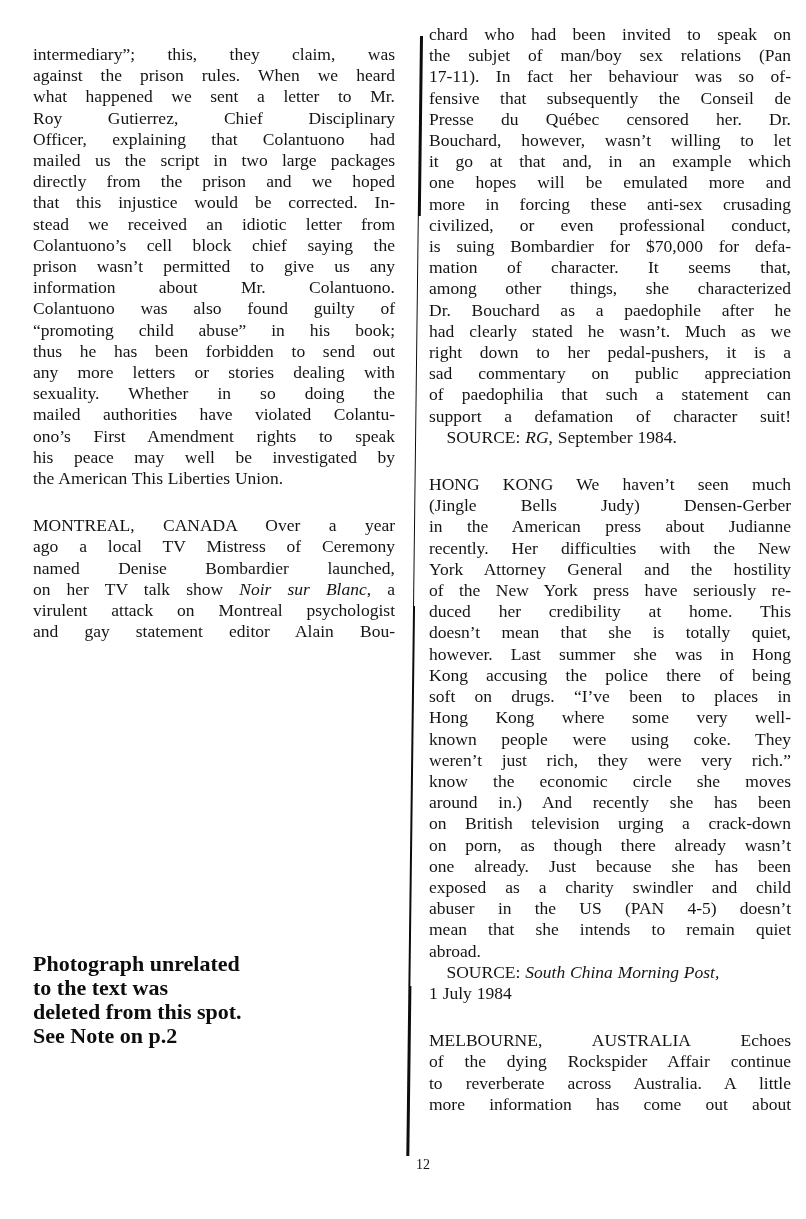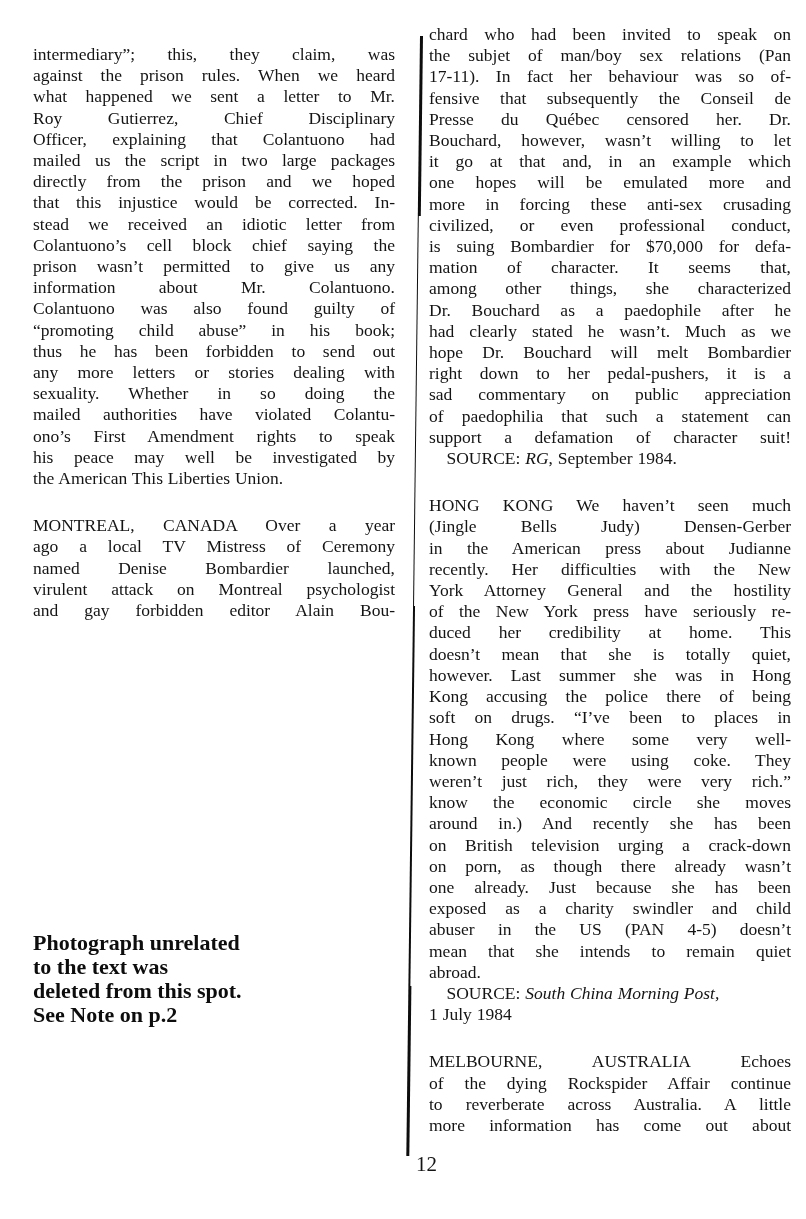--- a/index.html
+++ b/index.html
@@ -61,21 +61,21 @@
   }
   #divider .seg-a { top: 0;     height: 180px; width: 2.6px; }
   #divider .seg-b { top: 180px; height: 390px; width: 1.4px; }
   #divider .seg-c { top: 570px; height: 380px; width: 2.4px; }
   #divider .seg-d { top: 950px; height: 170px; width: 3px;   }
 
   #page-number {
     position: absolute;
     left: 416px;
     top: 1154px;
-    font-size: 21px;
+    font-size: 14px;
     line-height: 21px;
     color: #141414;
   }
 </style>
 </head>
 <body>
 
 <div class="col" id="col-left">
     <div class="para body">
       <div class="line just">intermediary”; this, they claim, was</div>
@@ -97,22 +97,23 @@
       <div class="line just">sexuality. Whether in so doing the</div>
       <div class="line just">mailed authorities have violated Colantu-</div>
       <div class="line just">ono’s First Amendment rights to speak</div>
       <div class="line just">his peace may well be investigated by</div>
       <div class="line">the American This Liberties Union.</div>
     </div>
     <div class="para body">
       <div class="line just">MONTREAL, CANADA Over a year</div>
       <div class="line just">ago a local TV Mistress of Ceremony</div>
       <div class="line just">named Denise Bombardier launched,</div>
+      <div class="line just">on her TV talk show <i>Noir sur Blanc</i>, a</div>
       <div class="line just">virulent attack on Montreal psychologist</div>
-      <div class="line just">and gay forbidden editor Alain Bou-</div>
+      <div class="line just">and gay statement editor Alain Bou-</div>
     </div>
     <div class="para notice">
       <div class="line">Photograph unrelated</div>
       <div class="line">to the text was</div>
       <div class="line">deleted from this spot.</div>
       <div class="line">See Note on p.2</div>
     </div>
   </div>
 
 <div id="divider">
@@ -132,21 +133,20 @@
       <div class="line just">Bouchard, however, wasn’t willing to let</div>
       <div class="line just">it go at that and, in an example which</div>
       <div class="line just">one hopes will be emulated more and</div>
       <div class="line just">more in forcing these anti-sex crusading</div>
       <div class="line just">civilized, or even professional conduct,</div>
       <div class="line just">is suing Bombardier for $70,000 for defa-</div>
       <div class="line just">mation of character. It seems that,</div>
       <div class="line just">among other things, she characterized</div>
       <div class="line just">Dr. Bouchard as a paedophile after he</div>
       <div class="line just">had clearly stated he wasn’t. Much as we</div>
-      <div class="line just">hope Dr. Bouchard will melt Bombardier</div>
       <div class="line just">right down to her pedal-pushers, it is a</div>
       <div class="line just">sad commentary on public appreciation</div>
       <div class="line just">of paedophilia that such a statement can</div>
       <div class="line just">support a defamation of character suit!</div>
       <div class="line"> SOURCE: <i>RG</i>, September 1984.</div>
     </div>
     <div class="para body">
       <div class="line just">HONG KONG We haven’t seen much</div>
       <div class="line just">(Jingle Bells Judy) Densen-Gerber</div>
       <div class="line just">in the American press about Judianne</div>

